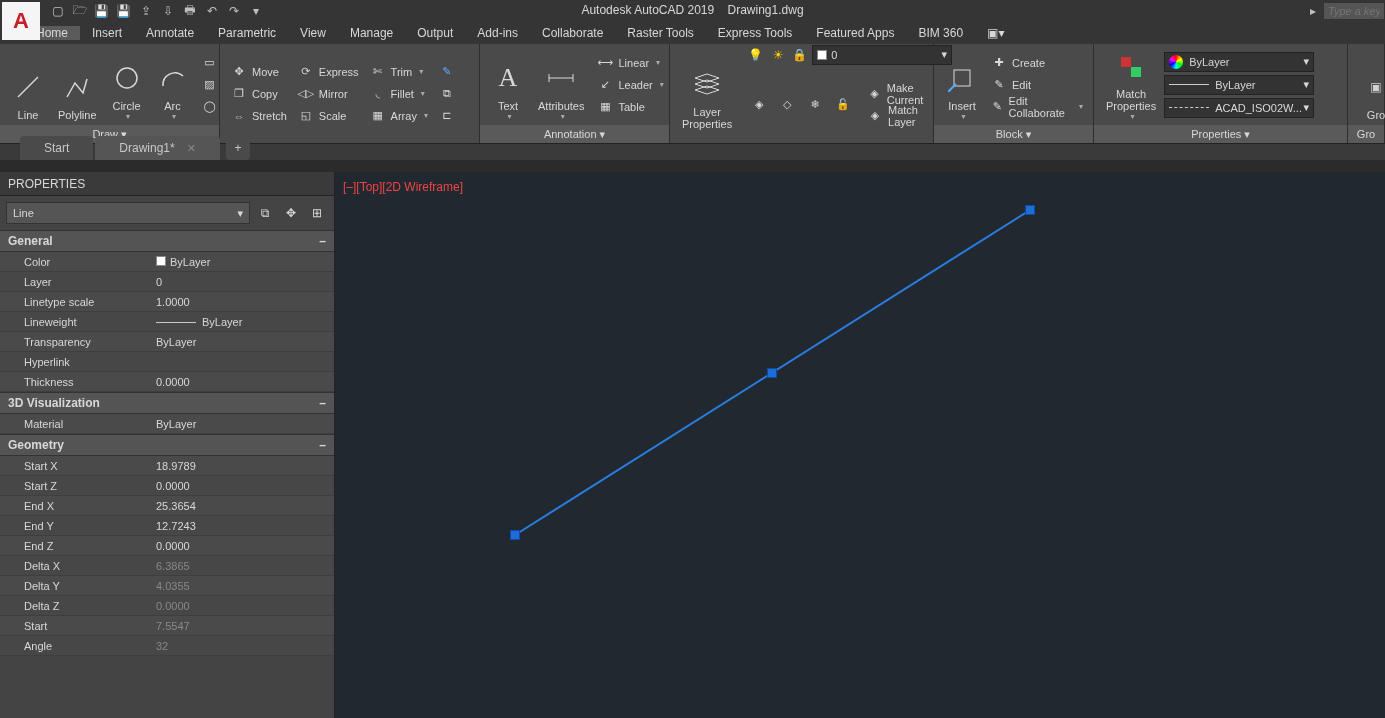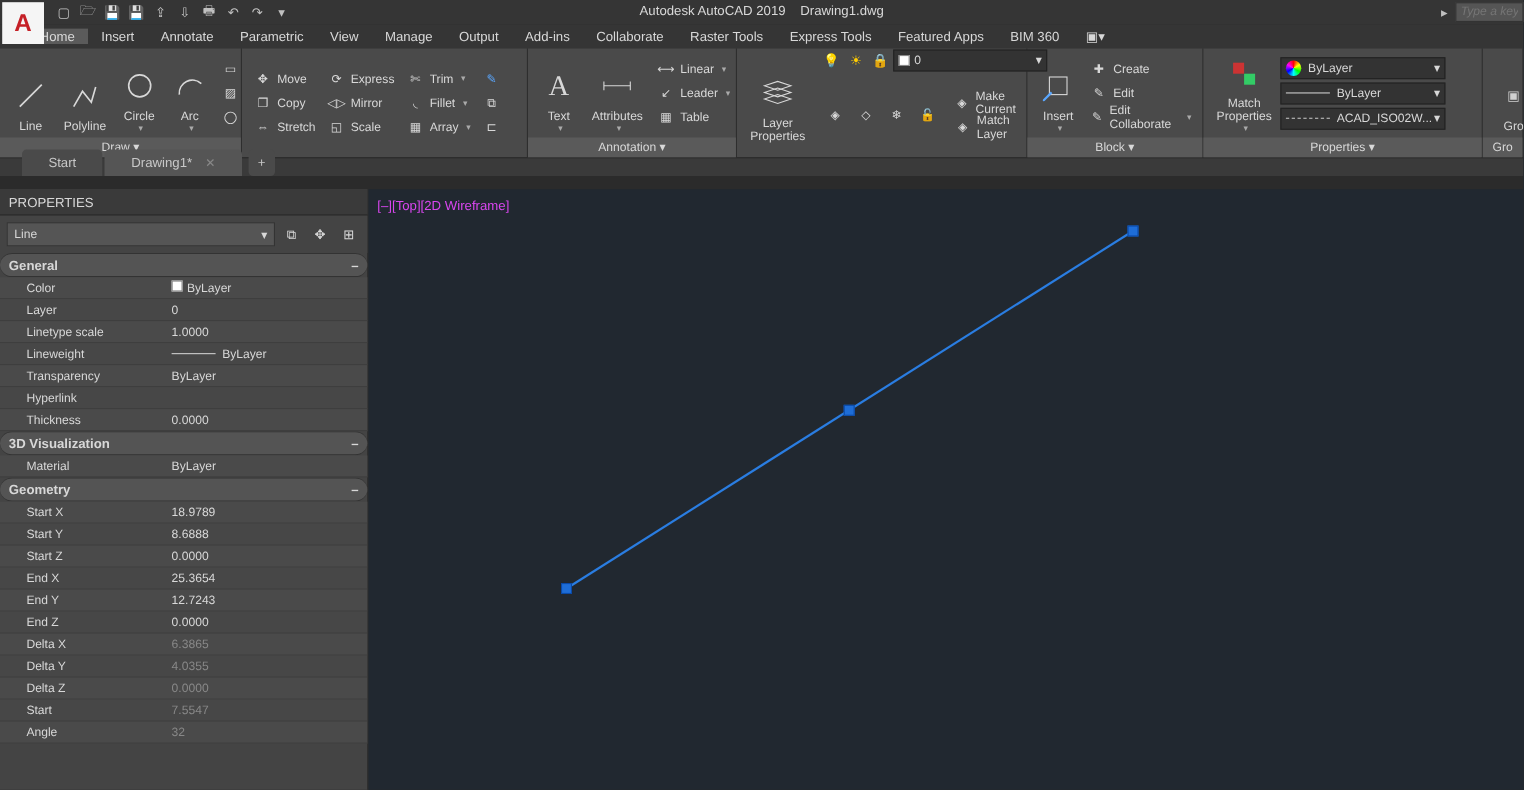--- a/index.html
+++ b/index.html
@@ -32,28 +32,28 @@
 .doc-tab { height: 24px; padding: 0 24px; background: #4a4a4a; color: #c8c8c8; font-size: 12px; display: flex; align-items: center; border-top-left-radius: 4px; border-top-right-radius: 4px; margin-right: 2px; cursor: pointer; position: relative; }
 .doc-tab.active { background: #555; }
 .doc-tab .close { margin-left: 12px; font-size: 11px; color: #888; }
 .addtab { width: 24px; height: 24px; background: #4a4a4a; border-radius: 4px; display: flex; align-items: center; justify-content: center; color: #c8c8c8; margin-left: 4px; cursor: pointer; }
 .workarea { position: absolute; top: 172px; left: 0; right: 0; bottom: 0; display: flex; }
 .props-palette { width: 335px; background: #444; display: flex; flex-direction: column; border-right: 1px solid #222; }
 .props-title { height: 24px; background: #3a3a3a; color: #d8d8d8; font-size: 12px; padding: 0 8px; display: flex; align-items: center; border-bottom: 1px solid #222; }
 .props-selector { height: 34px; display: flex; align-items: center; padding: 6px 6px; gap: 4px; background: #444; }
 .props-sel-dd { flex: 1; background: #555; border: 1px solid #333; height: 22px; display: flex; align-items: center; padding: 0 6px; font-size: 11px; color: #d8d8d8; cursor: pointer; justify-content: space-between; }
 .props-ico { width: 22px; height: 22px; display: flex; align-items: center; justify-content: center; cursor: pointer; color: #d8d8d8; }
-.prop-section { height: 22px; background: #545454; color: #d8d8d8; font-weight: bold; font-size: 12px; display: flex; align-items: center; justify-content: space-between; padding: 0 8px; border-top: 1px solid #333; border-bottom: 1px solid #333; border-radius: 11px; }
+.prop-section { height: 22px; background: #545454; color: #d8d8d8; font-weight: bold; font-size: 12px; display: flex; align-items: center; justify-content: space-between; padding: 0 8px; border-top: 1px solid #333; border-bottom: 1px solid #333; }
 .prop-row { height: 20px; display: flex; align-items: center; background: #4a4a4a; border-bottom: 1px solid #3e3e3e; }
 .prop-row:nth-child(odd) { background: #474747; }
 .prop-label { width: 150px; padding-left: 24px; font-size: 11px; color: #d8d8d8; }
 .prop-value { flex: 1; padding-left: 6px; font-size: 11px; color: #d8d8d8; }
 .prop-value.dim { color: #888; }
 .viewport { flex: 1; background: #212830; position: relative; }
-.vp-label { position: absolute; top: 8px; left: 8px; color: #d946ef; font-size: 12px; }
+.vp-label { position: absolute; top: 8px; left: 8px; color: #ef4444; font-size: 12px; }
 .grip { position: absolute; width: 10px; height: 10px; background: #1e6dd6; border: 1px solid #0a4aa8; }
 svg.line-svg { position: absolute; top: 0; left: 0; pointer-events: none; }
 .colorswatch { width: 10px; height: 10px; background: #fff; border: 1px solid #888; display: inline-block; margin-right: 4px; }
 .lt-dash { display: inline-block; width: 40px; border-top: 1px dashed #ccc; margin-right: 6px; vertical-align: middle; }
 .lw-line { display: inline-block; width: 40px; border-top: 1px solid #ccc; margin-right: 6px; vertical-align: middle; }
 </style>
 </head>
 <body>
 
 <div class="qat">
@@ -440,24 +440,20 @@
         </div>
         <div class="prop-section">
           <span>Geometry</span>
           <span>–</span>
         </div>
         <div class="prop-row">
           <div class="prop-label">Start X</div>
           <div class="prop-value"><span>18.9789</span></div>
         </div>
         <div class="prop-row">
-          <div class="prop-label">Start Y</div>
-          <div class="prop-value"><span>8.6888</span></div>
-        </div>
-        <div class="prop-row">
           <div class="prop-label">Start Z</div>
           <div class="prop-value"><span>0.0000</span></div>
         </div>
         <div class="prop-row">
           <div class="prop-label">End X</div>
           <div class="prop-value"><span>25.3654</span></div>
         </div>
         <div class="prop-row">
           <div class="prop-label">End Y</div>
           <div class="prop-value"><span>12.7243</span></div>

